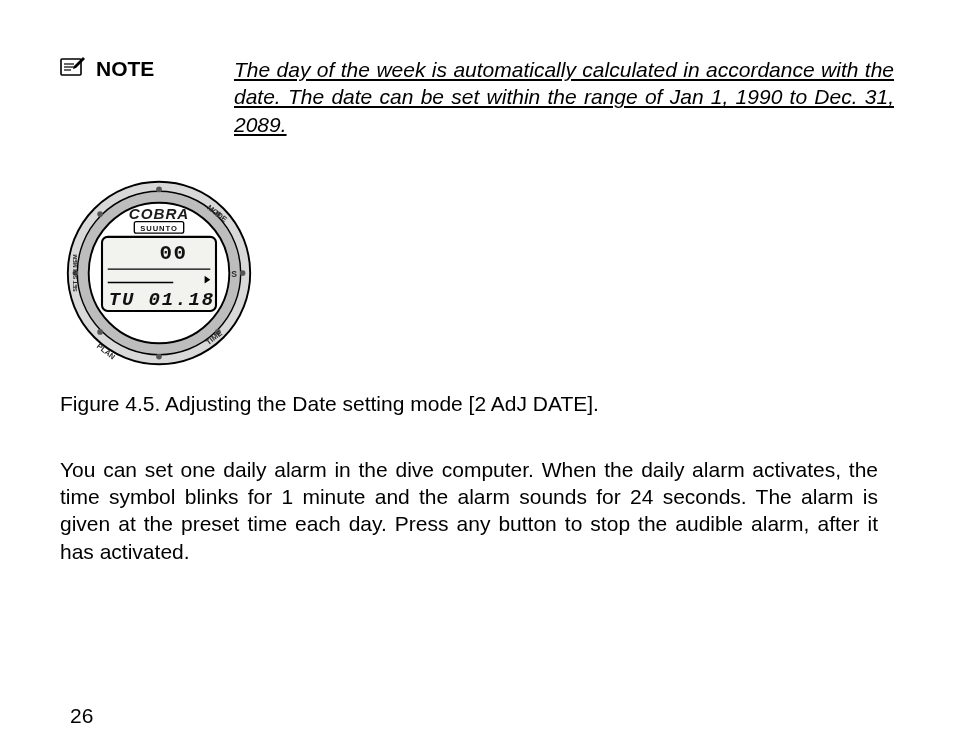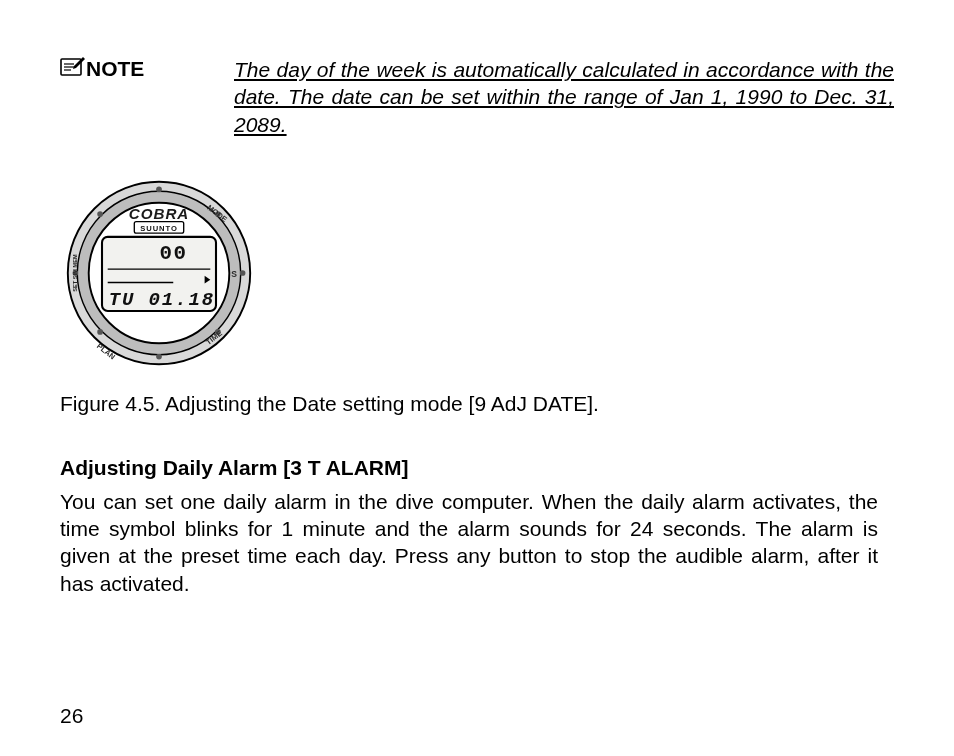--- a/index.html
+++ b/index.html
@@ -17,20 +17,21 @@
     padding: 56px 60px 0 60px;
   }
   .note-row {
     display: flex;
     align-items: flex-start;
     gap: 24px;
   }
   .note-left {
     display: flex;
     align-items: flex-start;
+    gap: 10px;
     flex: 0 0 150px;
   }
   .write-icon svg { display: block; }
   .note-label {
     font-weight: bold;
     font-size: 21px;
     line-height: 1.2;
   }
   .note-body {
     font-style: italic;
@@ -64,21 +65,21 @@
   }
   .section p {
     margin: 0 16px 6px 0;
     font-size: 21px;
     line-height: 1.3;
     text-align: justify;
   }
 
   .page-number {
     position: absolute;
-    left: 60px;
+    left: 70px;
     bottom: 28px;
     font-size: 21px;
   }
 
   
   .lcd {
     font-family: "Courier New", monospace;
     letter-spacing: 1.5px;
     font-weight: 600;
     fill: #111;
@@ -163,22 +164,21 @@
 
         <text x="47" y="134" text-anchor="start" class="lcd-date" font-size="20">TU 01.18</text>
 
         <text x="150" y="32" class="bezel-label" font-size="8" transform="rotate(38 150 32)">MODE</text>
         <text x="179" y="104" class="bezel-label" font-size="9" text-anchor="middle">S</text>
         <text x="152" y="176" class="bezel-label" font-size="8" transform="rotate(-38 152 176)">TIME</text>
         <text x="34" y="178" class="bezel-label" font-size="8" transform="rotate(38 34 178)">PLAN</text>
         <text x="14" y="100" class="bezel-label" font-size="6" transform="rotate(-90 14 100)" text-anchor="middle">SET SIM MEM</text>
       </svg>
     </div>
-    <div class="figure-caption">Figure 4.5. Adjusting the Date setting mode [9 AdJ DATE].</div>
+    <div class="figure-caption">Figure 4.5. Adjusting the Date setting mode [2 AdJ DATE].</div>
   </div>
 
   <div class="section">
-    <div class="section-heading">Adjusting Daily Alarm [3 T ALARM]</div>
     <p>You can set one daily alarm in the dive computer. When the daily alarm activates, the time symbol blinks for 1 minute and the alarm sounds for 24 seconds. The alarm is given at the preset time each day. Press any button to stop the audible alarm, after it has activated.</p>
   </div>
 
   <div class="page-number">26</div>
 </div>
 
 </body></html>

